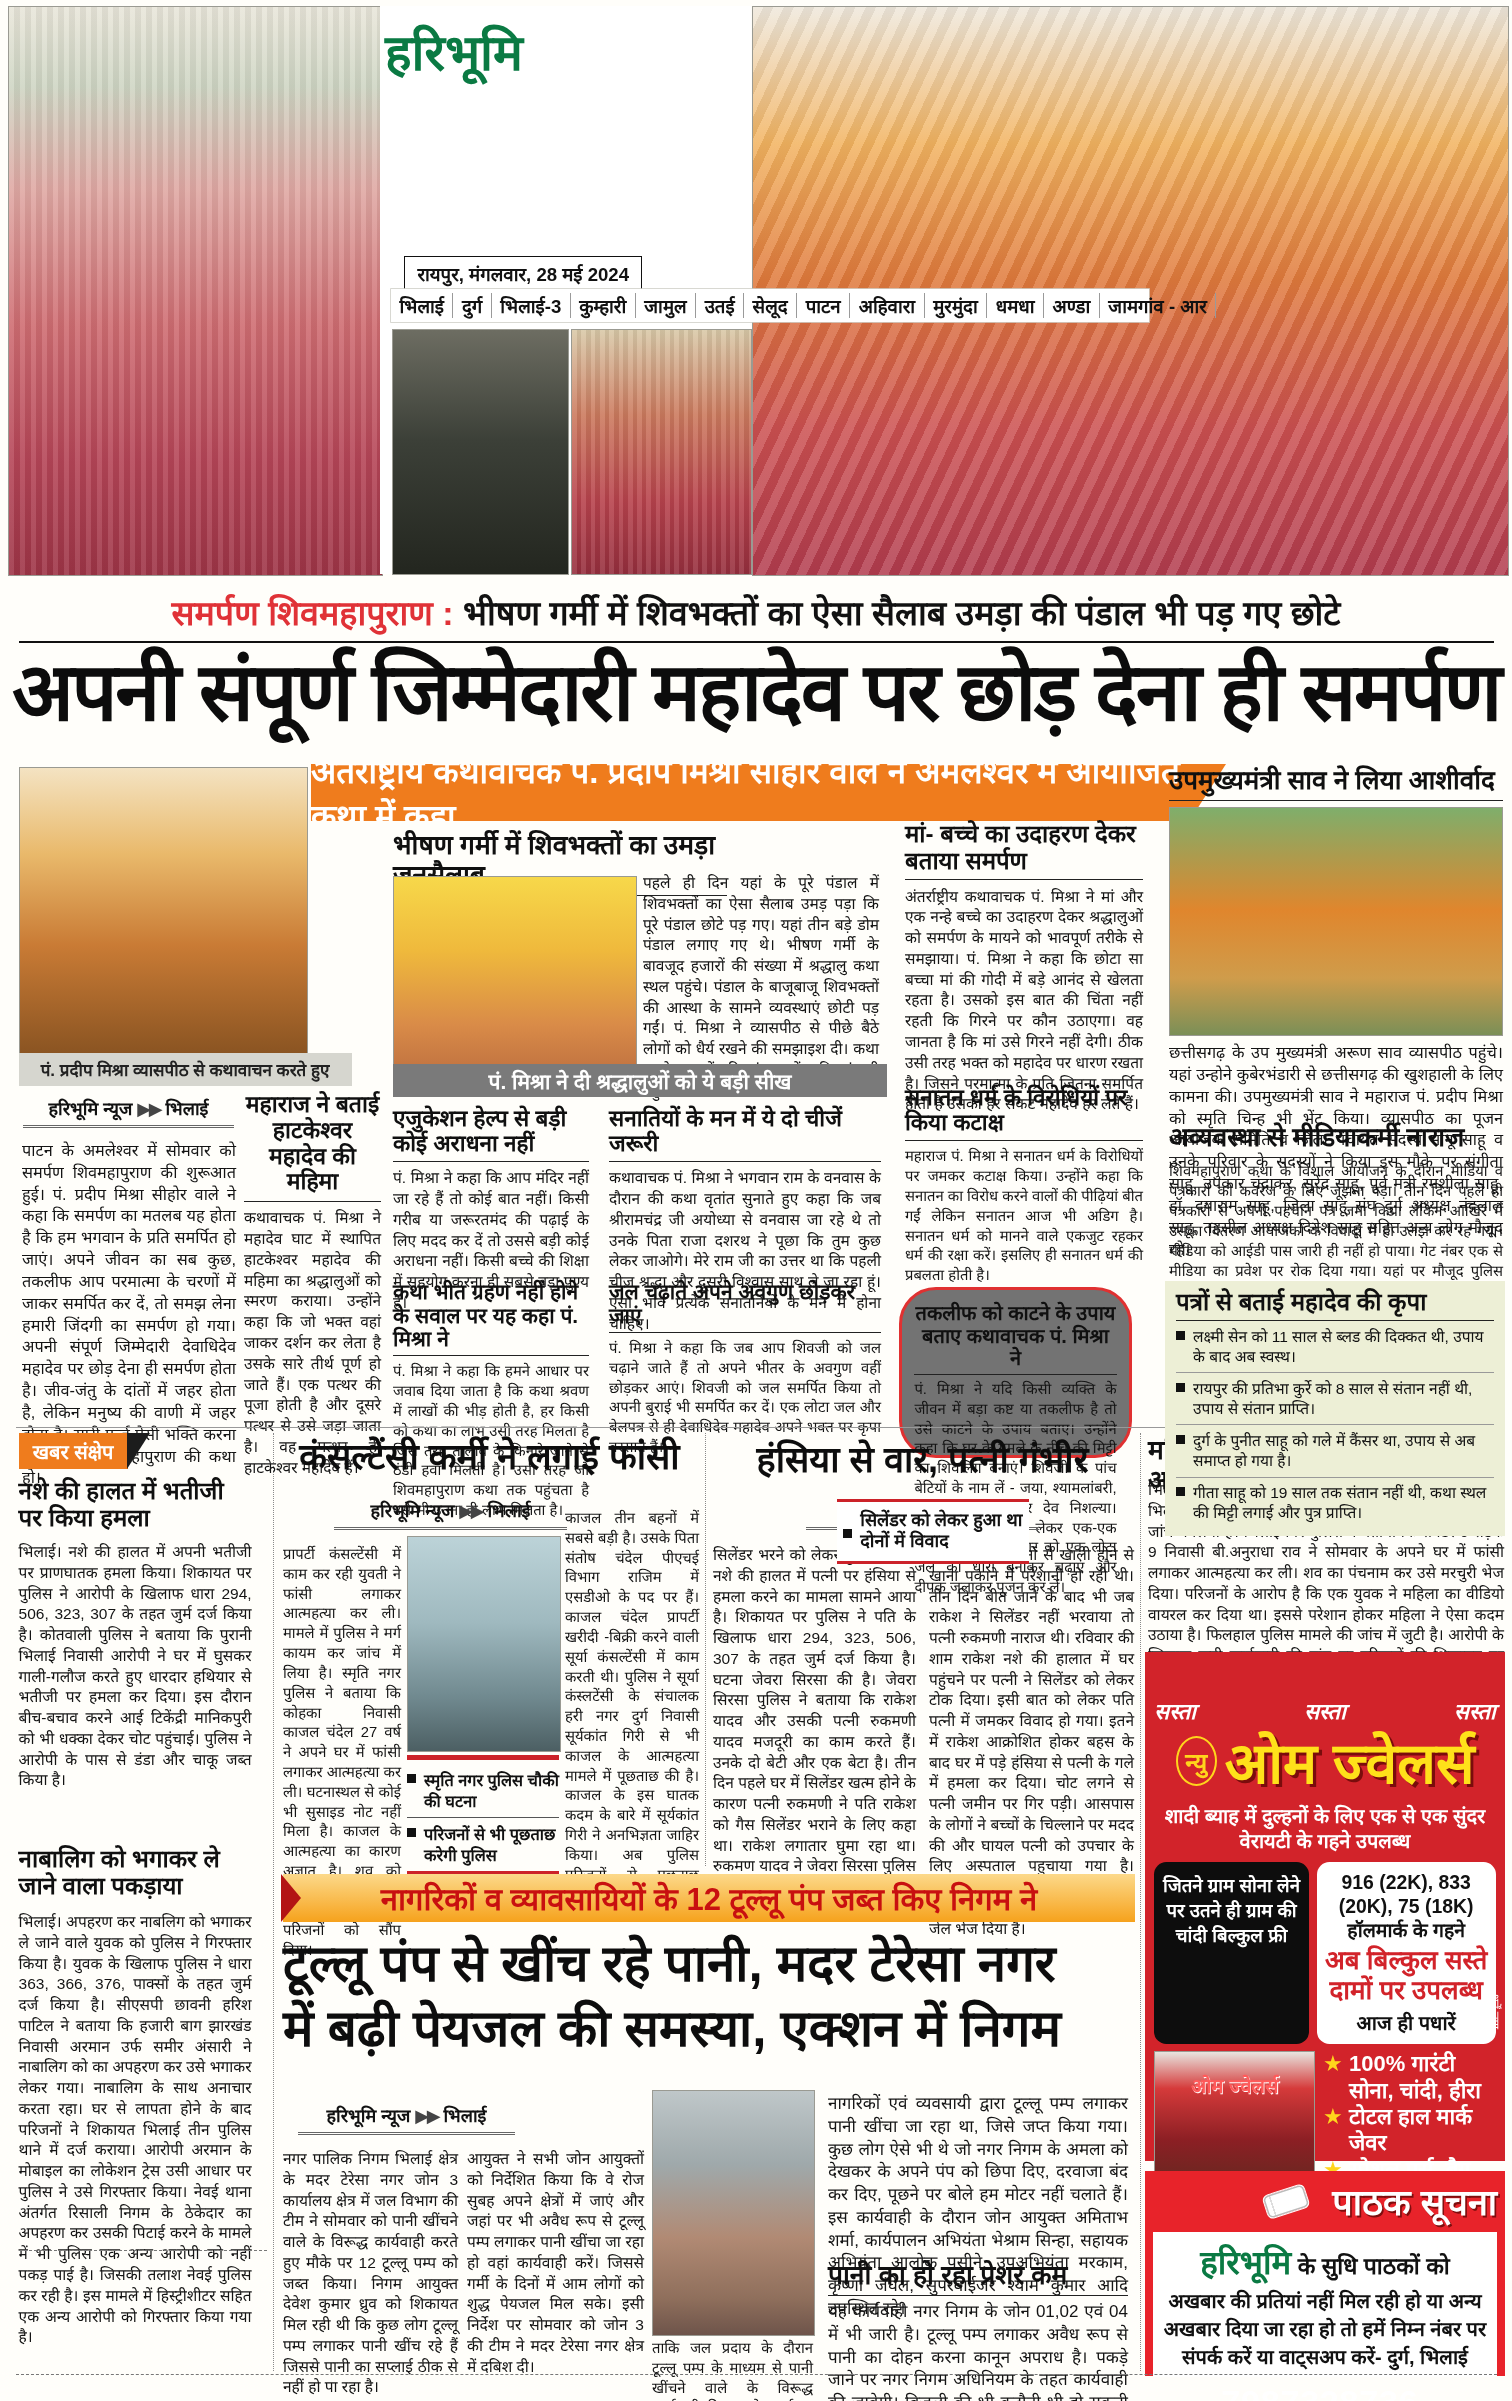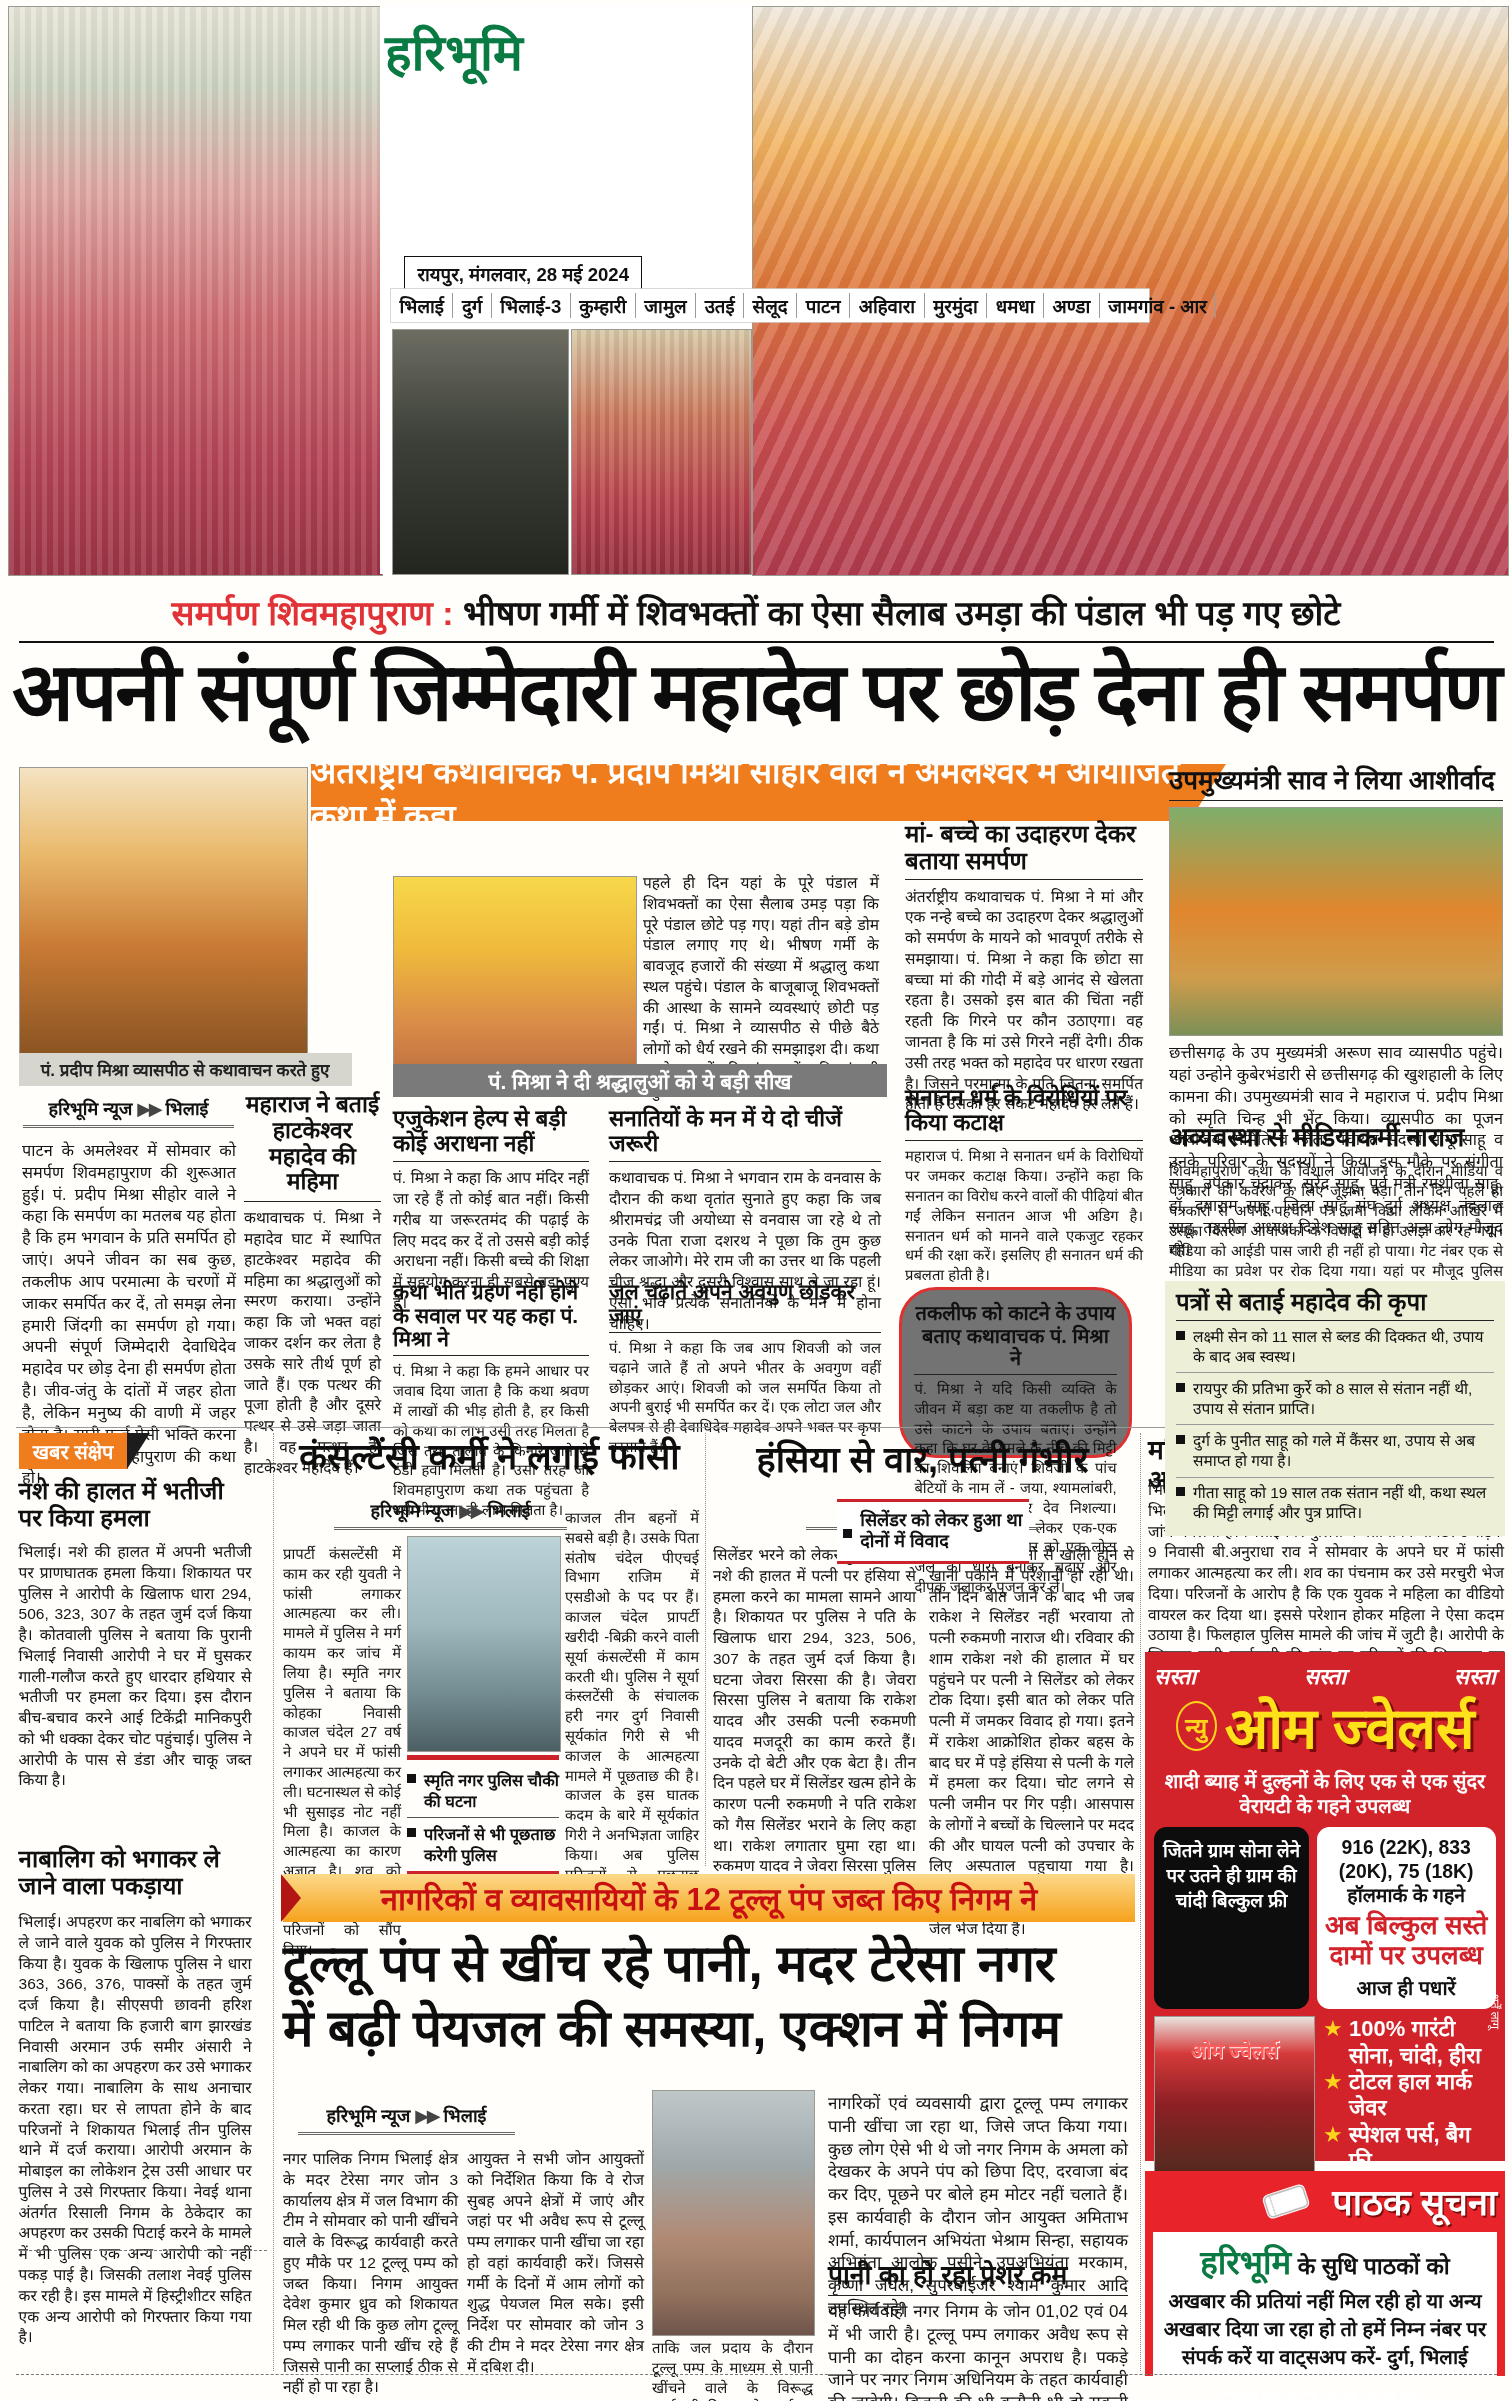--- a/index.html
+++ b/index.html
@@ -55,21 +55,21 @@
   .briefflag{background:#1c1c1c;clip-path:polygon(0 0,100% 0,0 100%);}
   .vdot{border-left:1.6px dotted #8a8a8a;}
   .hdash{border-top:1.6px dashed #777;}
 
   .bighead{font-weight:900;text-align:center;color:#0d0d0d;line-height:1.08;}
   .insetbox{background:#fff;border-top:3.9px solid #cc2229;border-bottom:3.9px solid #cc2229;display:flex;gap:7.8px;align-items:center;padding:7.8px 6.2px;font-weight:800;font-size:18px;line-height:1.2;z-index:4;}
   .redrule{background:#cc2229;height:4.7px;}
   .conbul{display:flex;gap:7.8px;font-weight:700;font-size:16.3px;line-height:1.25;padding:6.2px 0;border-bottom:0.8px solid #555;}
 
   .om{background:#d2232a;display:flex;flex-direction:column;padding:7.8px 9.3px;box-sizing:border-box;}
-  .om .sastaRow{display:flex;justify-content:space-between;color:#fff;font-style:italic;font-weight:900;font-size:22px;}
+  .om .sastaRow{display:flex;justify-content:space-between;color:#fff;font-style:italic;font-weight:900;font-size:22px;margin-top:35px;}
   .om .brandRow{display:flex;align-items:center;justify-content:center;gap:7.8px;margin-top:-3.1px;}
   .om .nyu{border:2.3px solid #ffd51c;border-radius:50%;color:#ffd51c;font-weight:900;font-size:25px;padding:6.2px 7.8px;}
   .om .name{color:#ffe11a;font-weight:900;font-size:57px;text-shadow:3.1px 3.1px 0 #7a0c0c;white-space:nowrap;}
   .om .tag{color:#fff;font-weight:700;font-size:20px;text-align:center;line-height:1.25;margin-top:4.7px;}
   .om .boxes{display:flex;gap:7.8px;margin-top:7.8px;justify-content:space-between;}
   .om .blackbox{flex:1;background:#0d0d0d;border-radius:12.4px;color:#fff;font-weight:800;font-size:18.6px;text-align:center;padding:11px 6.2px;line-height:1.35;}
   .om .whitebox{flex:1.15;background:#fff;border-radius:12.4px;padding:7.8px;text-align:center;}
   .om .w1{color:#111;font-weight:800;font-size:19.4px;line-height:1.25;}
   .om .w2{color:#d2232a;font-weight:900;font-size:26px;line-height:1.15;margin-top:3.1px;}
   .om .w3{color:#111;font-weight:900;font-size:20px;margin-top:3.1px;}
@@ -140,20 +140,21 @@
     <span class="arr">▶▶</span>
     <span>भिलाई</span>
   </div>
   <div class="abs jtext" style="left:22px;top:1140px;width:214px;height:335px;">पाटन के अमलेश्वर में सोमवार को समर्पण शिवमहापुराण की शुरूआत हुई। पं. प्रदीप मिश्रा सीहोर वाले ने कहा कि समर्पण का मतलब यह होता है कि हम भगवान के प्रति समर्पित हो जाएं। अपने जीवन का सब कुछ, तकलीफ आप परमात्मा के चरणों में जाकर समर्पित कर दें, तो समझ लेना हमारी जिंदगी का समर्पण हो गया। अपनी संपूर्ण जिम्मेदारी देवाधिदेव महादेव पर छोड़ देना ही समर्पण होता है। जीव-जंतु के दांतों में जहर होता है, लेकिन मनुष्य की वाणी में जहर होता है। सारी फर्ज ऐसी भक्ति करना कि फिर से शिवमहापुराण की कथा हो।</div>
 
   <div class="abs" style="left:244px;top:1092px;width:137px;">
     <div class="h-sub" style="font-size:23px;text-align:center;border-bottom:1.6px solid #222;padding-bottom:6.2px;">महाराज ने बताई हाटकेश्वर महादेव की महिमा</div>
     <div class="jtext sm" style="margin-top:6.2px;">कथावाचक पं. मिश्रा ने महादेव घाट में स्थापित हाटकेश्वर महादेव की महिमा का श्रद्धालुओं को स्मरण कराया। उन्होंने कहा कि जो भक्त वहां जाकर दर्शन कर लेता है उसके सारे तीर्थ पूर्ण हो जाते हैं। एक पत्थर की पूजा होती है और दूसरे पत्थर से उसे जड़ा जाता है। वह पत्थर ही हाटकेश्वर महादेव हैं।</div>
   </div>
 
+  <div class="abs h-sub u" style="left:393px;top:831px;width:334px;font-size:26.4px;">भीषण गर्मी में शिवभक्तों का उमड़ा जनसैलाब</div>
   <div class="abs photo g-tent-yellow" style="left:393px;top:876px;width:242px;height:211px;"></div>
   <div class="abs jtext sm" style="left:643px;top:873px;width:236px;height:214px;">पहले ही दिन यहां के पूरे पंडाल में शिवभक्तों का ऐसा सैलाब उमड़ पड़ा कि पूरे पंडाल छोटे पड़ गए। यहां तीन बड़े डोम पंडाल लगाए गए थे। भीषण गर्मी के बावजूद हजारों की संख्या में श्रद्धालु कथा स्थल पहुंचे। पंडाल के बाजूबाजू शिवभक्तों की आस्था के सामने व्यवस्थाएं छोटी पड़ गईं। पं. मिश्रा ने व्यासपीठ से पीछे बैठे लोगों को धैर्य रखने की समझाइश दी। कथा सुनने हजारों की संख्या में महिलाएं भी पहुंचीं।</div>
 
   <div class="abs seekhbar" style="left:393px;top:1064px;width:494px;height:33px;">पं. मिश्रा ने दी श्रद्धालुओं को ये बड़ी सीख</div>
 
   <div class="abs" style="left:393px;top:1106px;width:196px;">
     <div class="h-sub u" style="font-size:22.5px;">एजुकेशन हेल्प से बड़ी कोई अराधना नहीं</div>
     <div class="jtext sm" style="margin-top:6.2px;">पं. मिश्रा ने कहा कि आप मंदिर नहीं जा रहे हैं तो कोई बात नहीं। किसी गरीब या जरूरतमंद की पढ़ाई के लिए मदद कर दें तो उससे बड़ी कोई अराधना नहीं। किसी बच्चे की शिक्षा में सहयोग करना ही सबसे बड़ा पुण्य है।</div>
   </div>
   <div class="abs" style="left:609px;top:1106px;width:272px;">

